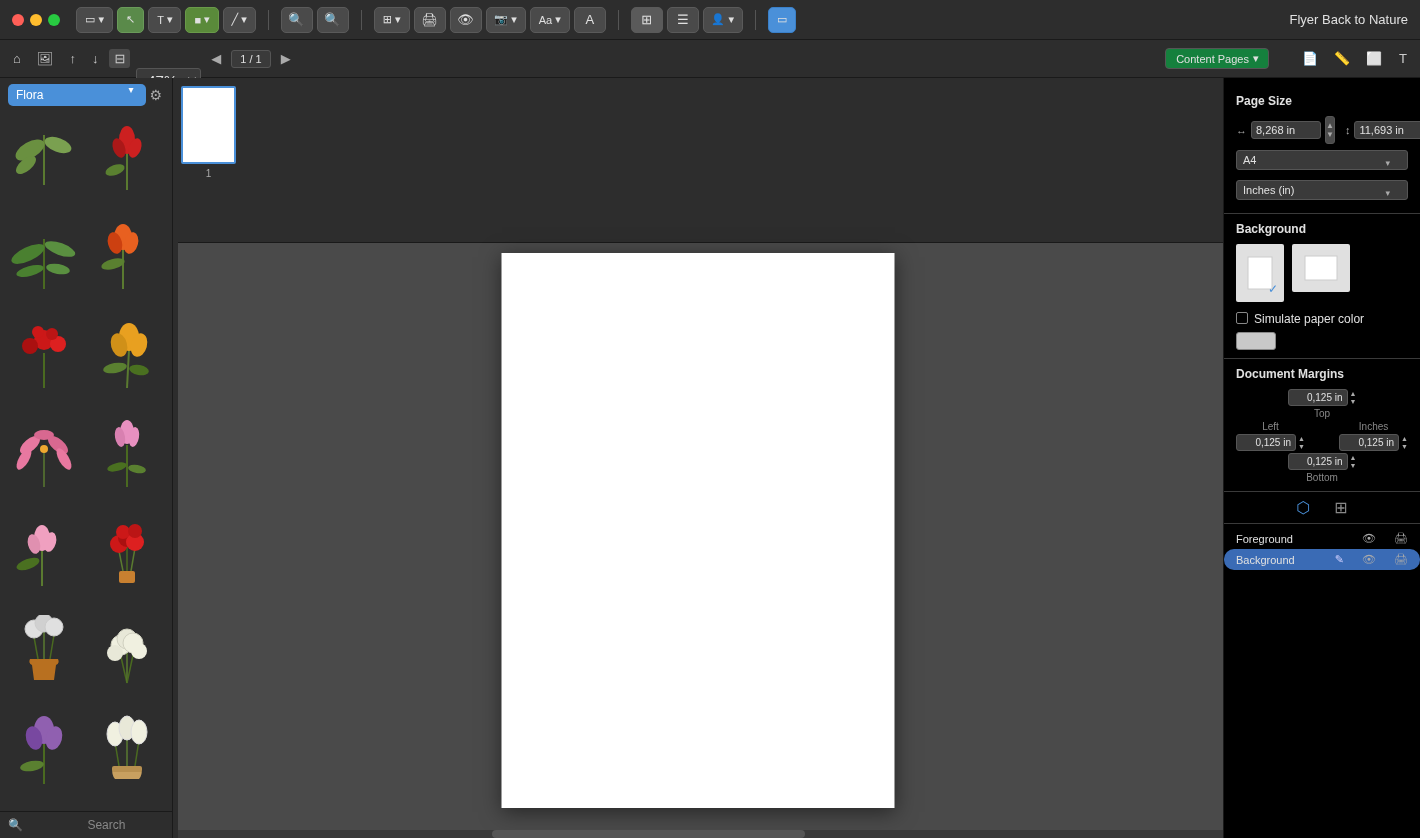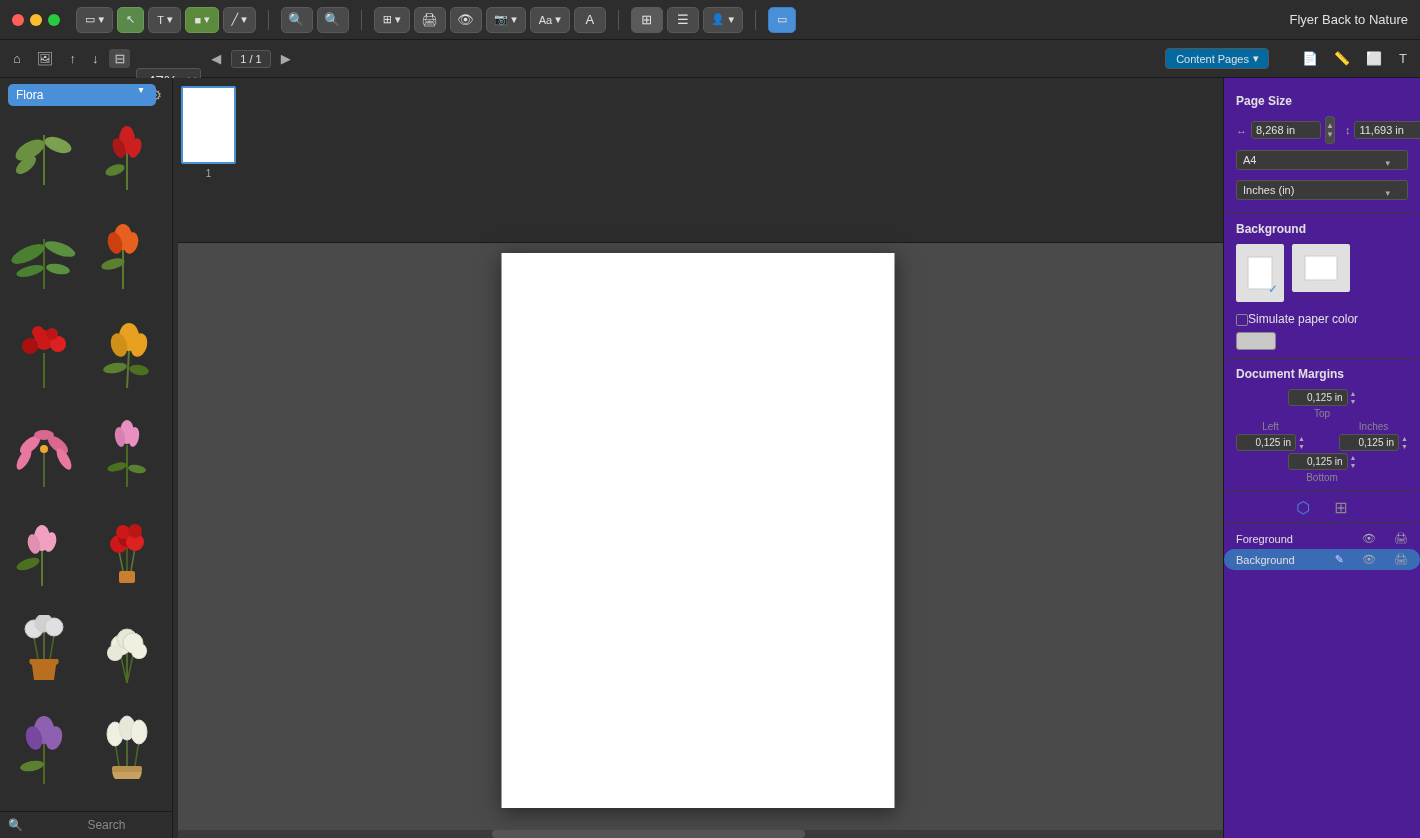--- a/index.html
+++ b/index.html
@@ -100,21 +100,21 @@
       border: 1px solid #555;
       border-radius: 3px;
       color: #e0e0e0;
       padding: 2px 6px;
       font-size: 15px;
       cursor: pointer;
       margin-top: 43px;
     }
     .content-pages-btn {
       margin-left: auto;
-      background: #0369a1;
+      background: #15803d;
       border: 1px solid #555;
       border-radius: 4px;
       color: #e0e0e0;
       padding: 3px 10px;
       font-size: 11px;
       cursor: pointer;
       display: flex;
       align-items: center;
       gap: 4px;
     }
@@ -130,21 +130,21 @@
       width: 173px;
       background: #2d2d2d;
       border-right: 1px solid #1a1a1a;
       display: flex;
       flex-direction: column;
     }
     .sidebar-header {
       padding: 6px 8px;
       display: flex;
       align-items: center;
-      gap: 4px;
+      gap: 14px;
     }
     .flora-select {
       flex: 1;
       background: #4a90d9;
       border: none;
       border-radius: 5px;
       color: white;
       padding: 4px 8px;
       font-size: 12px;
       cursor: pointer;
@@ -257,21 +257,21 @@
       transform: translateX(-50%);
       width: 393px;
       height: 555px;
       background: white;
       box-shadow: 0 4px 20px rgba(0,0,0,0.5);
     }
 
     
     .right-panel {
       width: 197px;
-      background: #4c1d95;
+      background: #000000;
       border-left: 1px solid #1a1a1a;
       overflow-y: auto;
       padding: 8px 0;
     }
     .panel-section {
       padding: 8px 12px;
       border-bottom: 1px solid #3a3a3a;
     }
     .panel-title {
       font-size: 12px;
@@ -345,21 +345,22 @@
     }
     .orient-check {
       position: absolute;
       bottom: 4px;
       right: 4px;
       color: #4a90d9;
       font-size: 12px;
     }
     .simulate-row {
       display: flex;
-      align-items: flex-end;
+      align-items: flex-start;
+      gap: 6px;
       margin-bottom: 6px;
     }
     .checkbox-sim {
       width: 12px;
       height: 12px;
       background: none;
       border: 1px solid #888;
       border-radius: 2px;
       cursor: pointer;
     }

